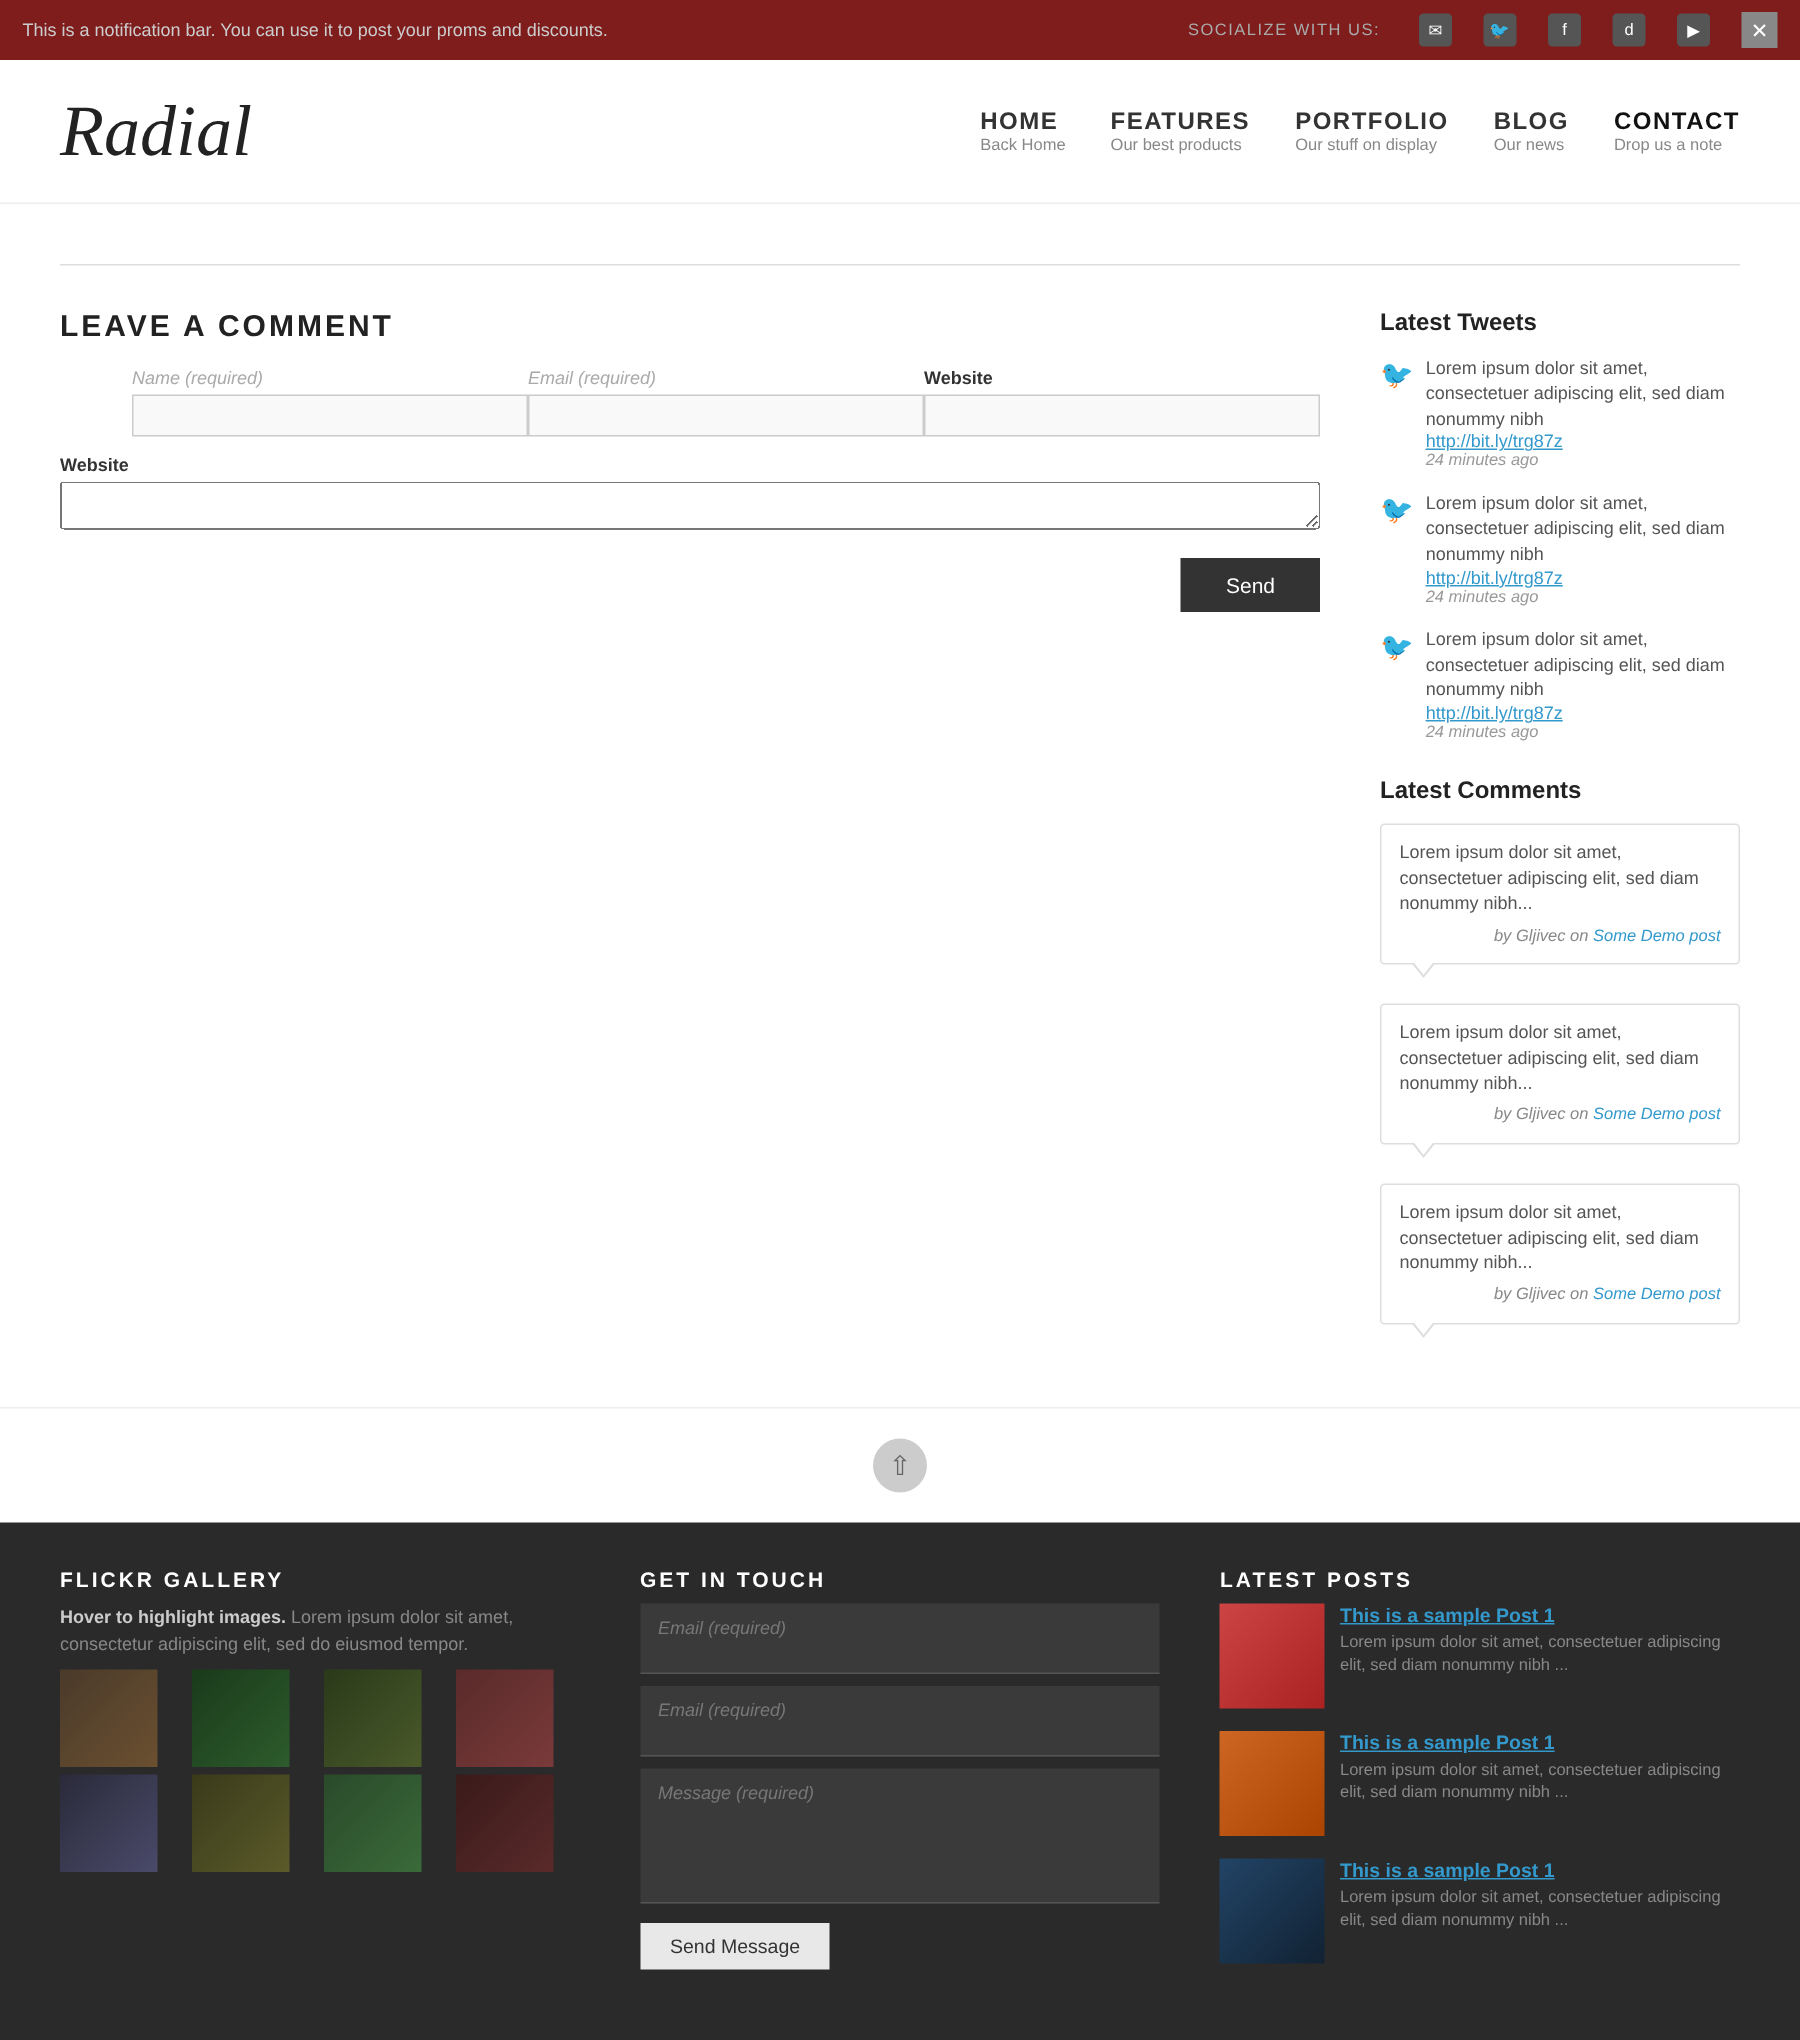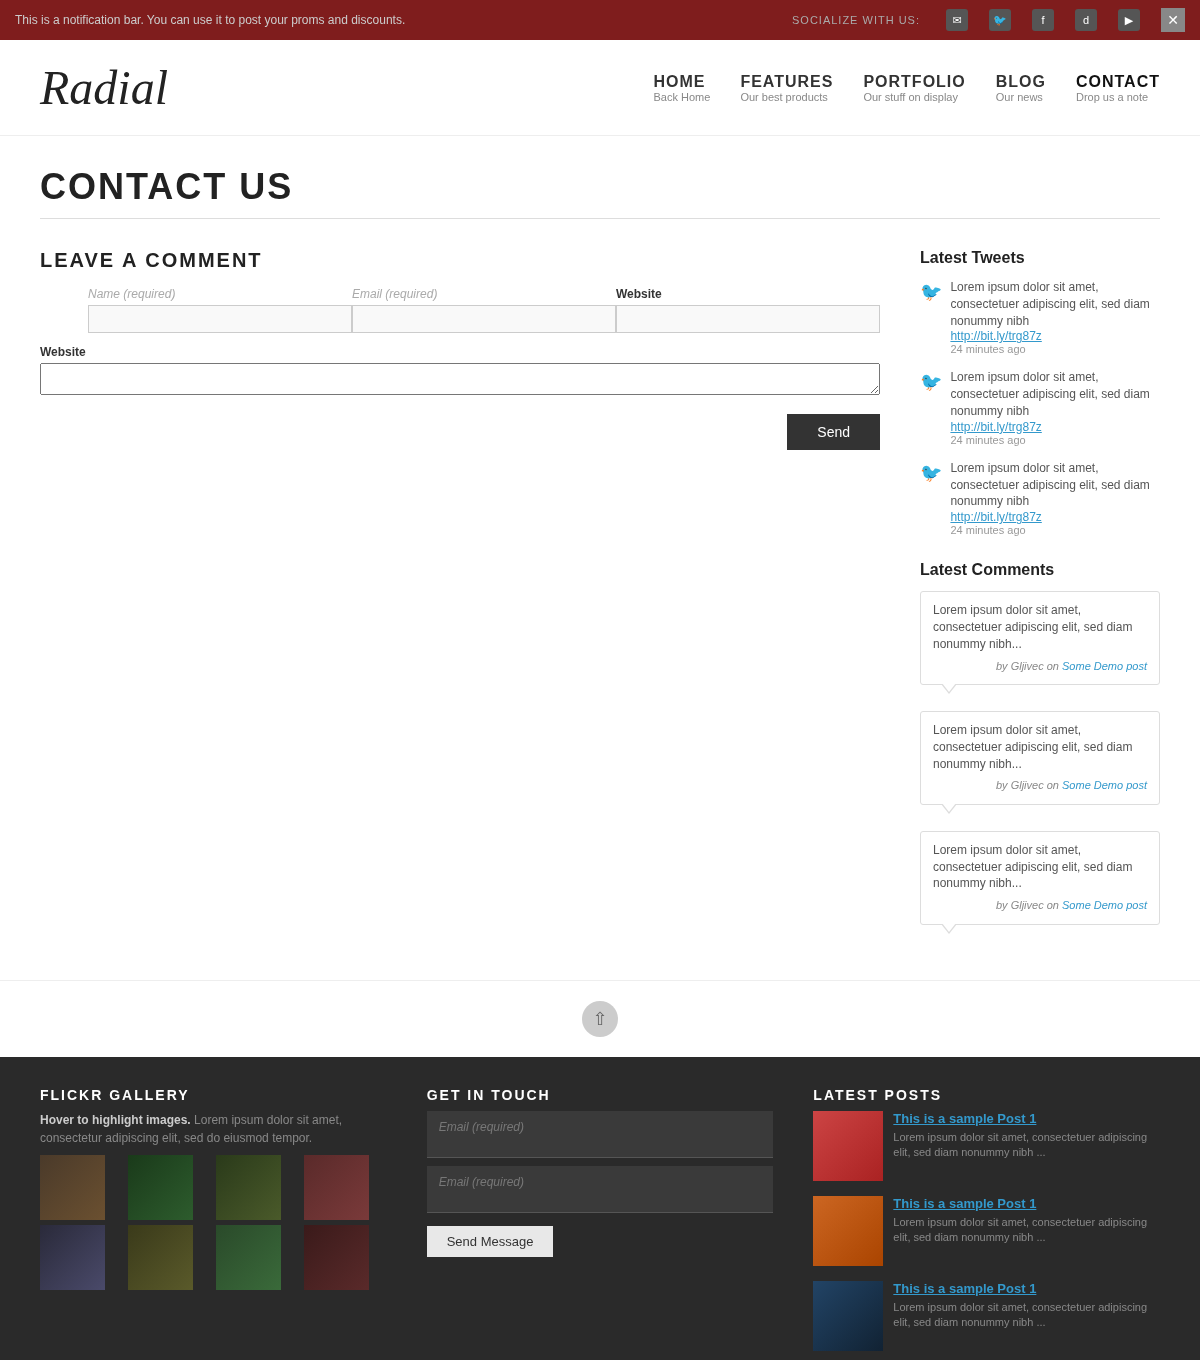--- a/index.html
+++ b/index.html
@@ -209,20 +209,21 @@
       line-height: 1.4;
     }
     .tweet-link {
       color: #3399cc;
       display: block;
       font-size: 12px;
     }
     .tweet-time {
       font-size: 11px;
       color: #999;
+      font-style: italic;
       display: block;
     }
 
     
     .comment-box {
       background: #fff;
       border: 1px solid #ddd;
       border-radius: 3px;
       padding: 10px 12px;
       margin-bottom: 14px;
@@ -440,21 +441,20 @@
       <span class="nav-subtitle">Our news</span>
     </div>
     <div class="nav-item active">
       <span class="nav-title">CONTACT</span>
       <span class="nav-subtitle">Drop us a note</span>
     </div>
   </nav>
 </div>
 
 <div class="page-header">
-  <h1>CONTACT US</h1>
 </div>
 <hr class="page-divider">
 
 <div class="page-content">
 
   <div class="main-column">
     <div class="leave-comment">
       <h2>LEAVE A COMMENT</h2>
       <div class="form-row">
         <div class="form-group">
@@ -595,20 +595,27 @@
           </label>
           <input type="text" style="background: transparent; border: none; padding: 0px; margin: 0px; color: rgb(204, 204, 204); font-size: 12px; width: 100%;">
         </div>
         <div class="input-wrapper">
           <label>
             <span>Email</span>
             <span style="color:#777;font-style:italic;">(required)</span>
           </label>
           <input type="text" style="background: transparent; border: none; padding: 0px; margin: 0px; color: rgb(204, 204, 204); font-size: 12px; width: 100%;">
         </div>
+        <div class="input-wrapper" style="height:90px;">
+          <label>
+            <span>Message</span>
+            <span style="color:#777;font-style:italic;">(required)</span>
+          </label>
+          <textarea style="background: transparent; border: none; padding: 0px; margin: 0px; color: rgb(204, 204, 204); font-size: 12px; width: 100%; height: 50px; resize: none;"></textarea>
+        </div>
         <button class="send-msg-btn">Send Message</button>
       </div>
     </div>
 
     <div class="footer-section">
       <h4>LATEST POSTS</h4>
 
       <div class="latest-post-item">
         <div class="post-thumb post-thumb-1"></div>
         <div class="post-info">

